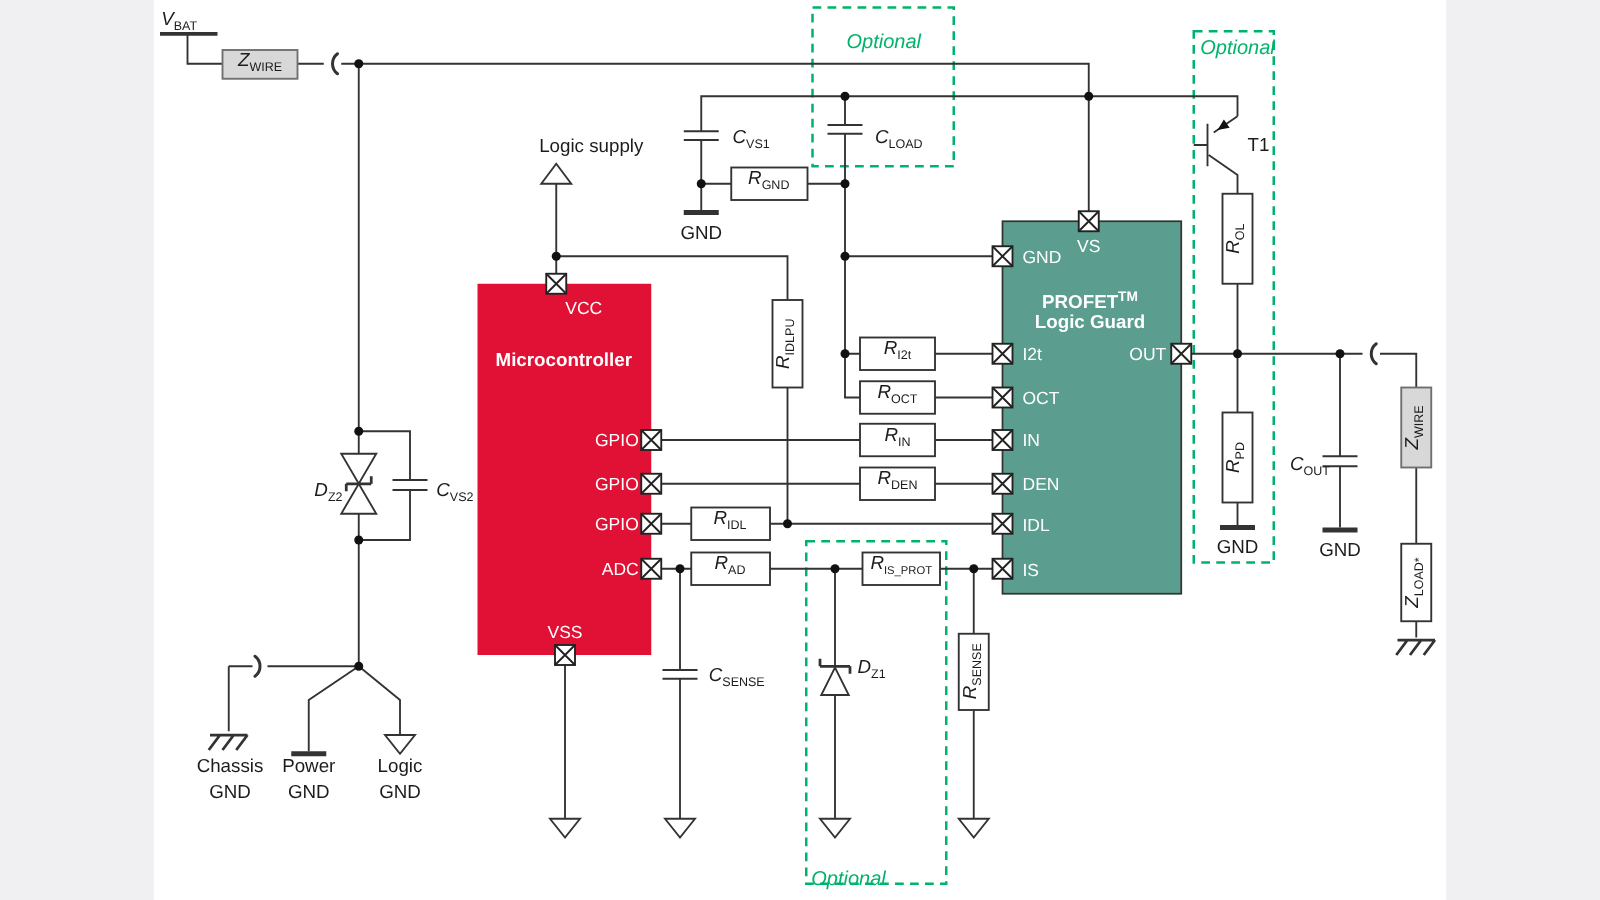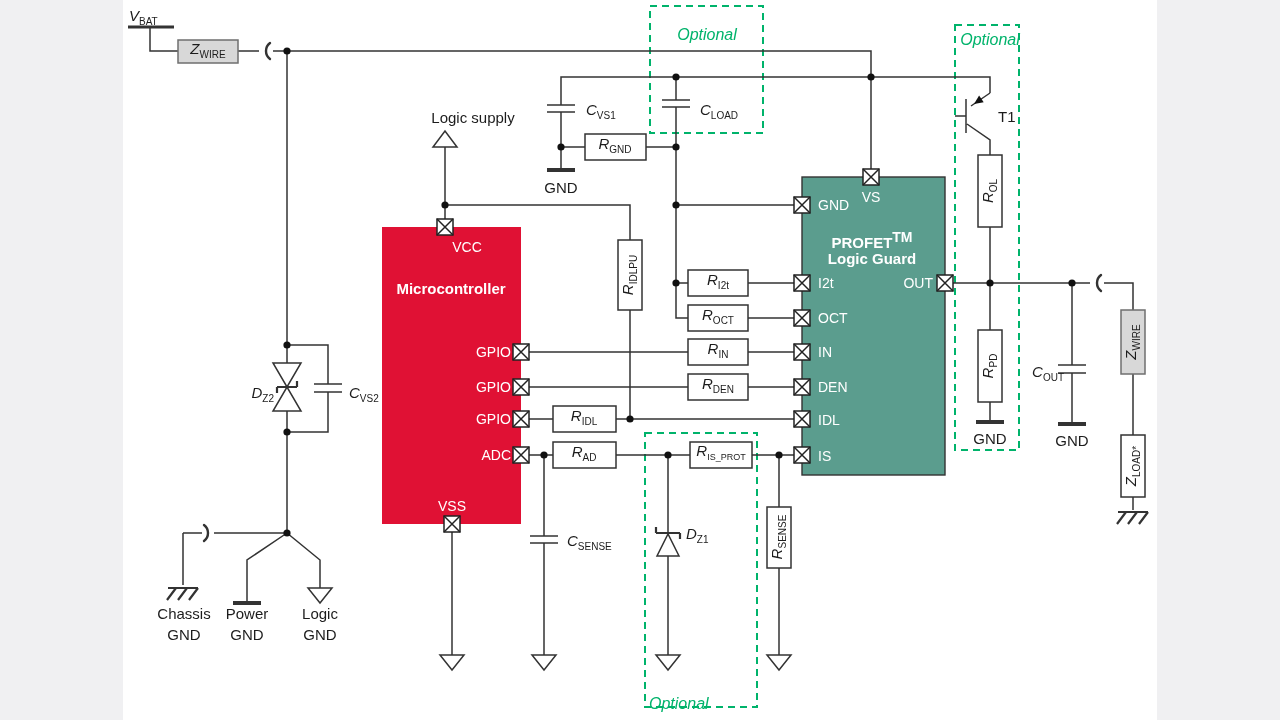--- a/index.html
+++ b/index.html
@@ -3,21 +3,21 @@
 <meta charset="utf-8">
 <style>
   html,body{margin:0;padding:0;}
   body{font-family:"Liberation Sans","DejaVu Sans",sans-serif;background:#e9e9eb;}
   #stage{position:relative;width:1280px;height:720px;background:#f0f0f2;overflow:hidden;}
   #canvas{position:absolute;left:123px;top:0;width:1034px;height:720px;background:#ffffff;}
   svg{position:absolute;left:0;top:0;}
   .lbl{position:absolute;font-size:15px;color:#1c1c1c;white-space:nowrap;line-height:19px;}
   .lbl i{font-style:italic;}
   .lbl sub{font-size:10px;}
-  .lbl sup{font-size:14px;}
+  .lbl sup{font-size:11px;}
   .ctr{transform:translate(-50%,-50%);}
   .vert{transform:translate(-50%,-50%) rotate(-90deg);}
   .rlbl{position:absolute;font-size:15px;color:#1c1c1c;white-space:nowrap;text-align:right;line-height:19px;}
   .rlbl i{font-style:italic;} .rlbl sub{font-size:10px;}
   .white{color:#ffffff;font-size:14px;}
   .btitle{font-weight:bold;font-size:15px;color:#ffffff;}
   .opt-lbl{color:#00b36b;font-style:italic;font-size:16px;}
   .small-sub sub{font-size:9px;}
 </style>
 </head>

